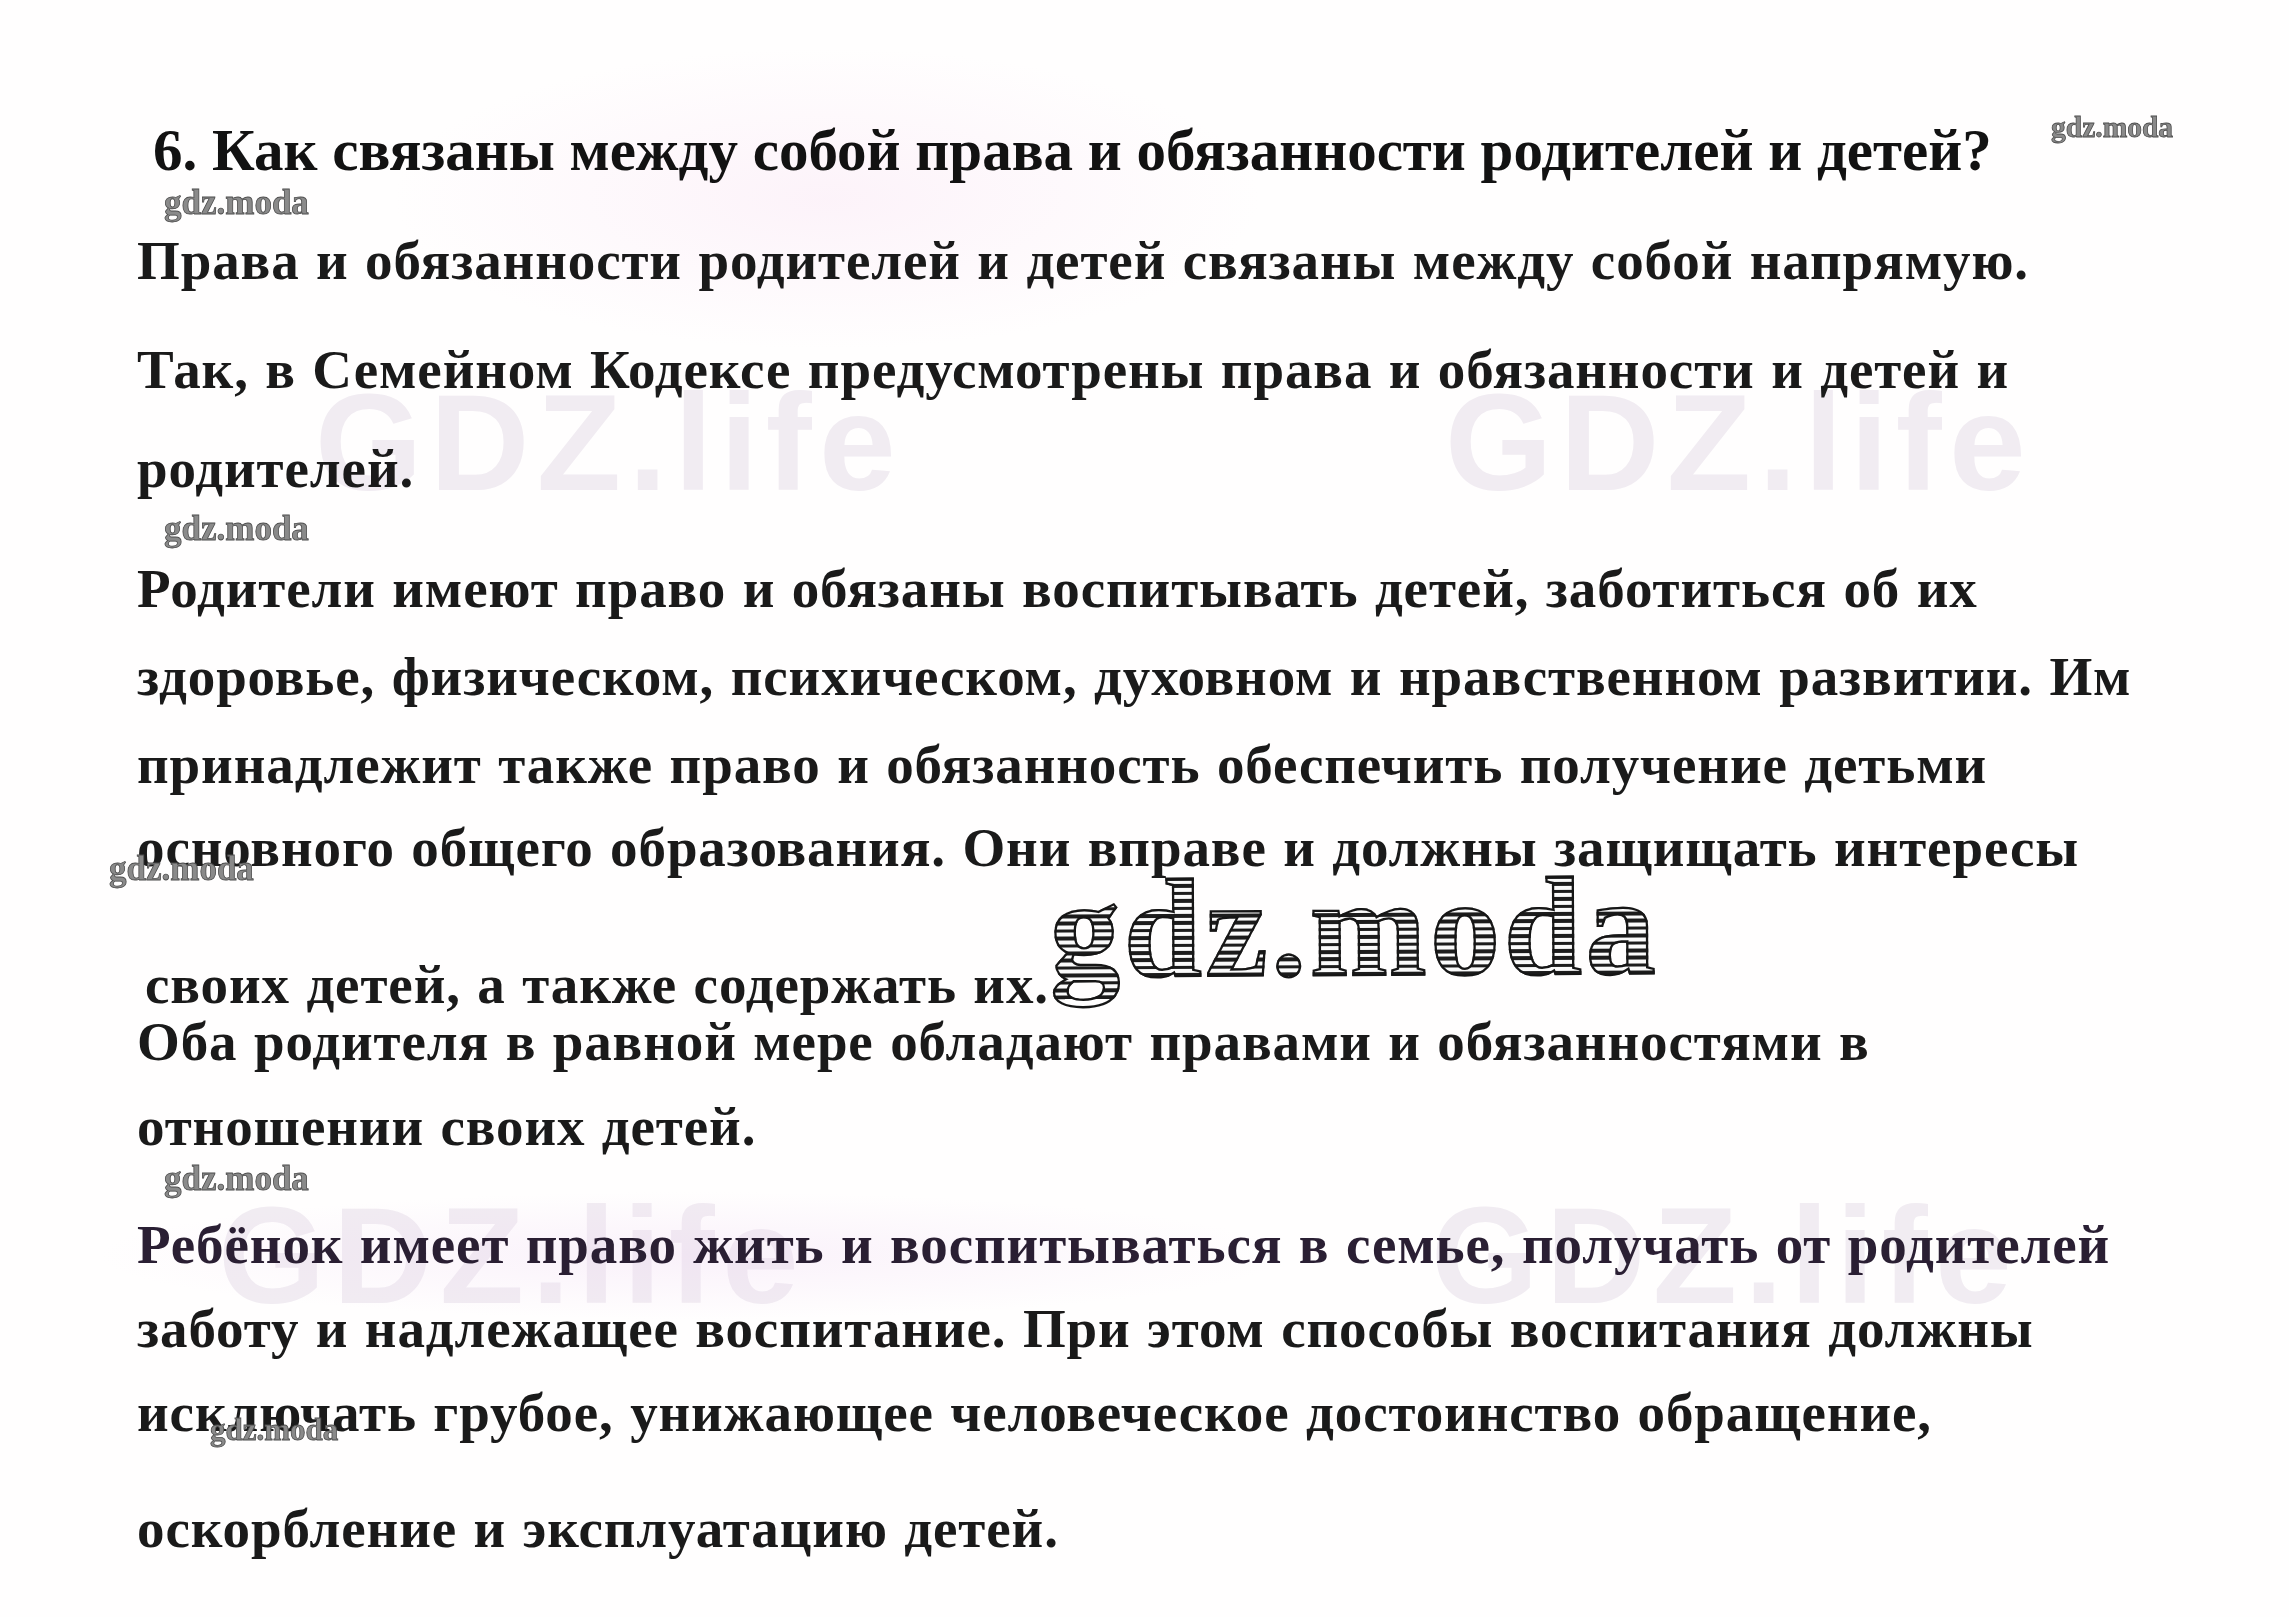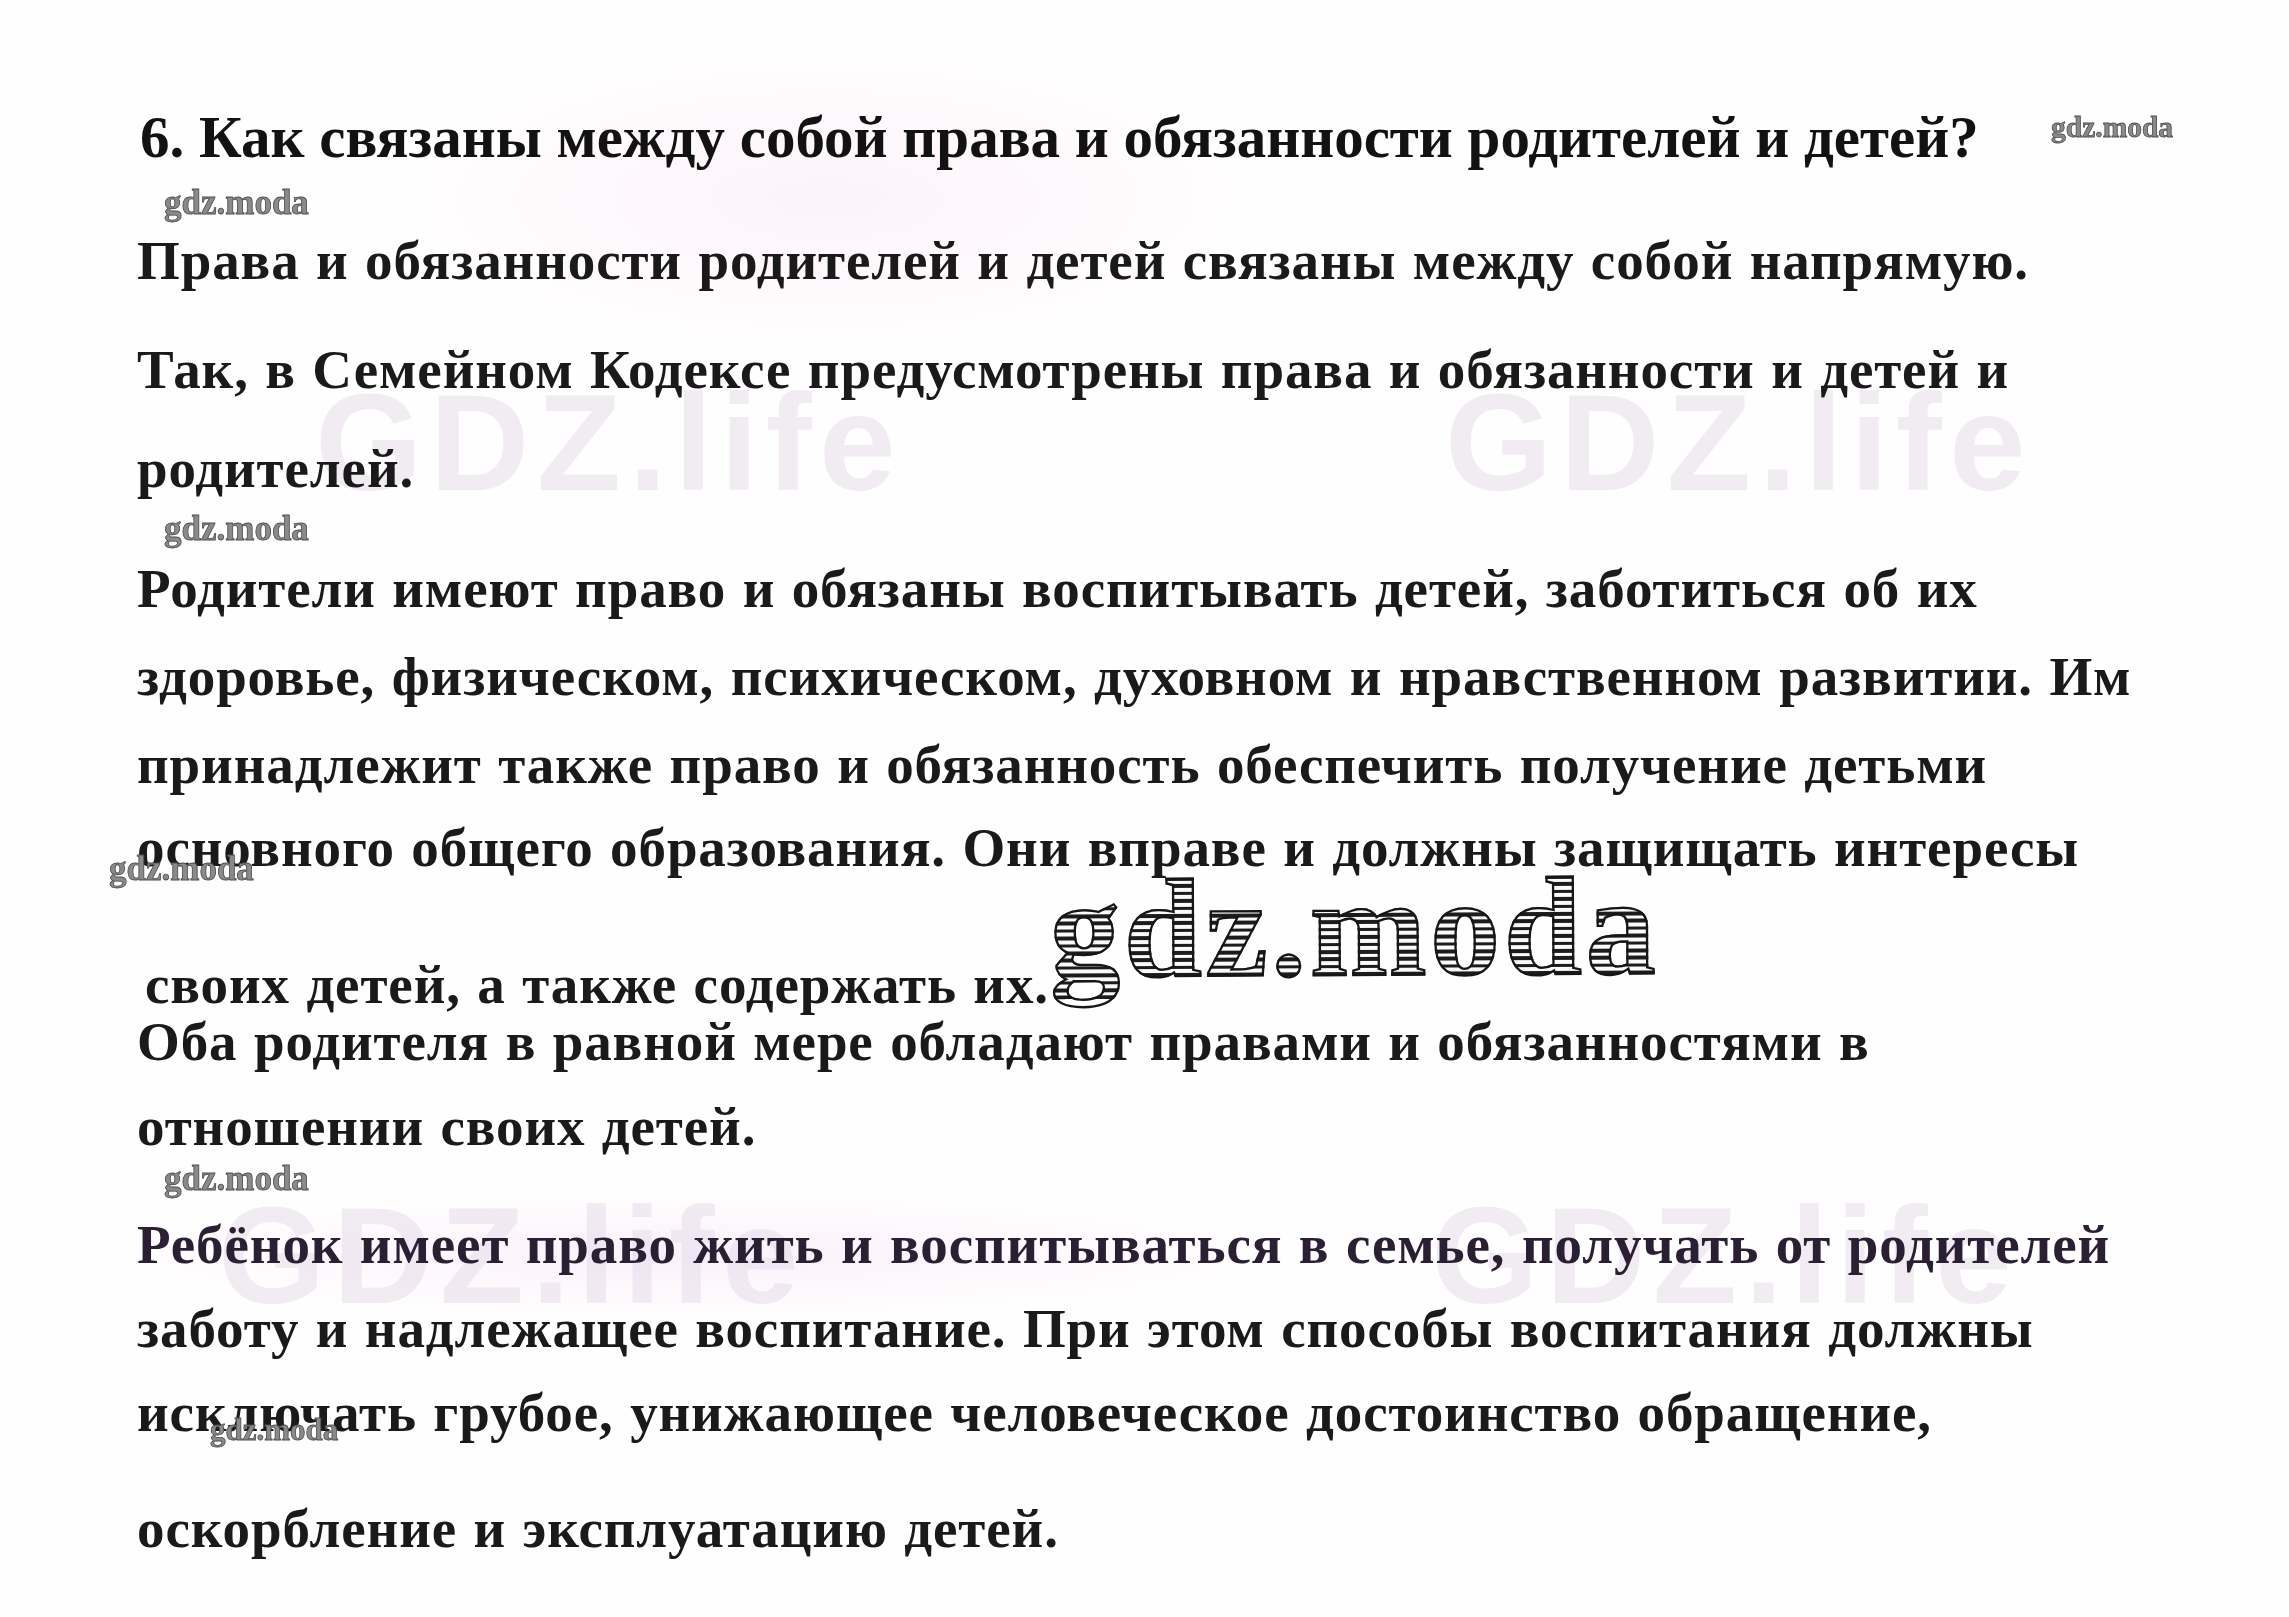--- a/index.html
+++ b/index.html
@@ -25,21 +25,21 @@
     line-height: 1.1;
     letter-spacing: 7.4px;
     color: #f1ecf2;
     white-space: nowrap;
     user-select: none;
     margin-left: 10px;
   }
   .title {
     position: absolute;
     z-index: 2;
-    margin: 3px;
+    margin: 16px;
     font-size: 59px;
     font-weight: bold;
     color: #121212;
     white-space: nowrap;
     letter-spacing: 0px;
   }
   .line {
     position: absolute;
     z-index: 2;
     font-size: 55px;

